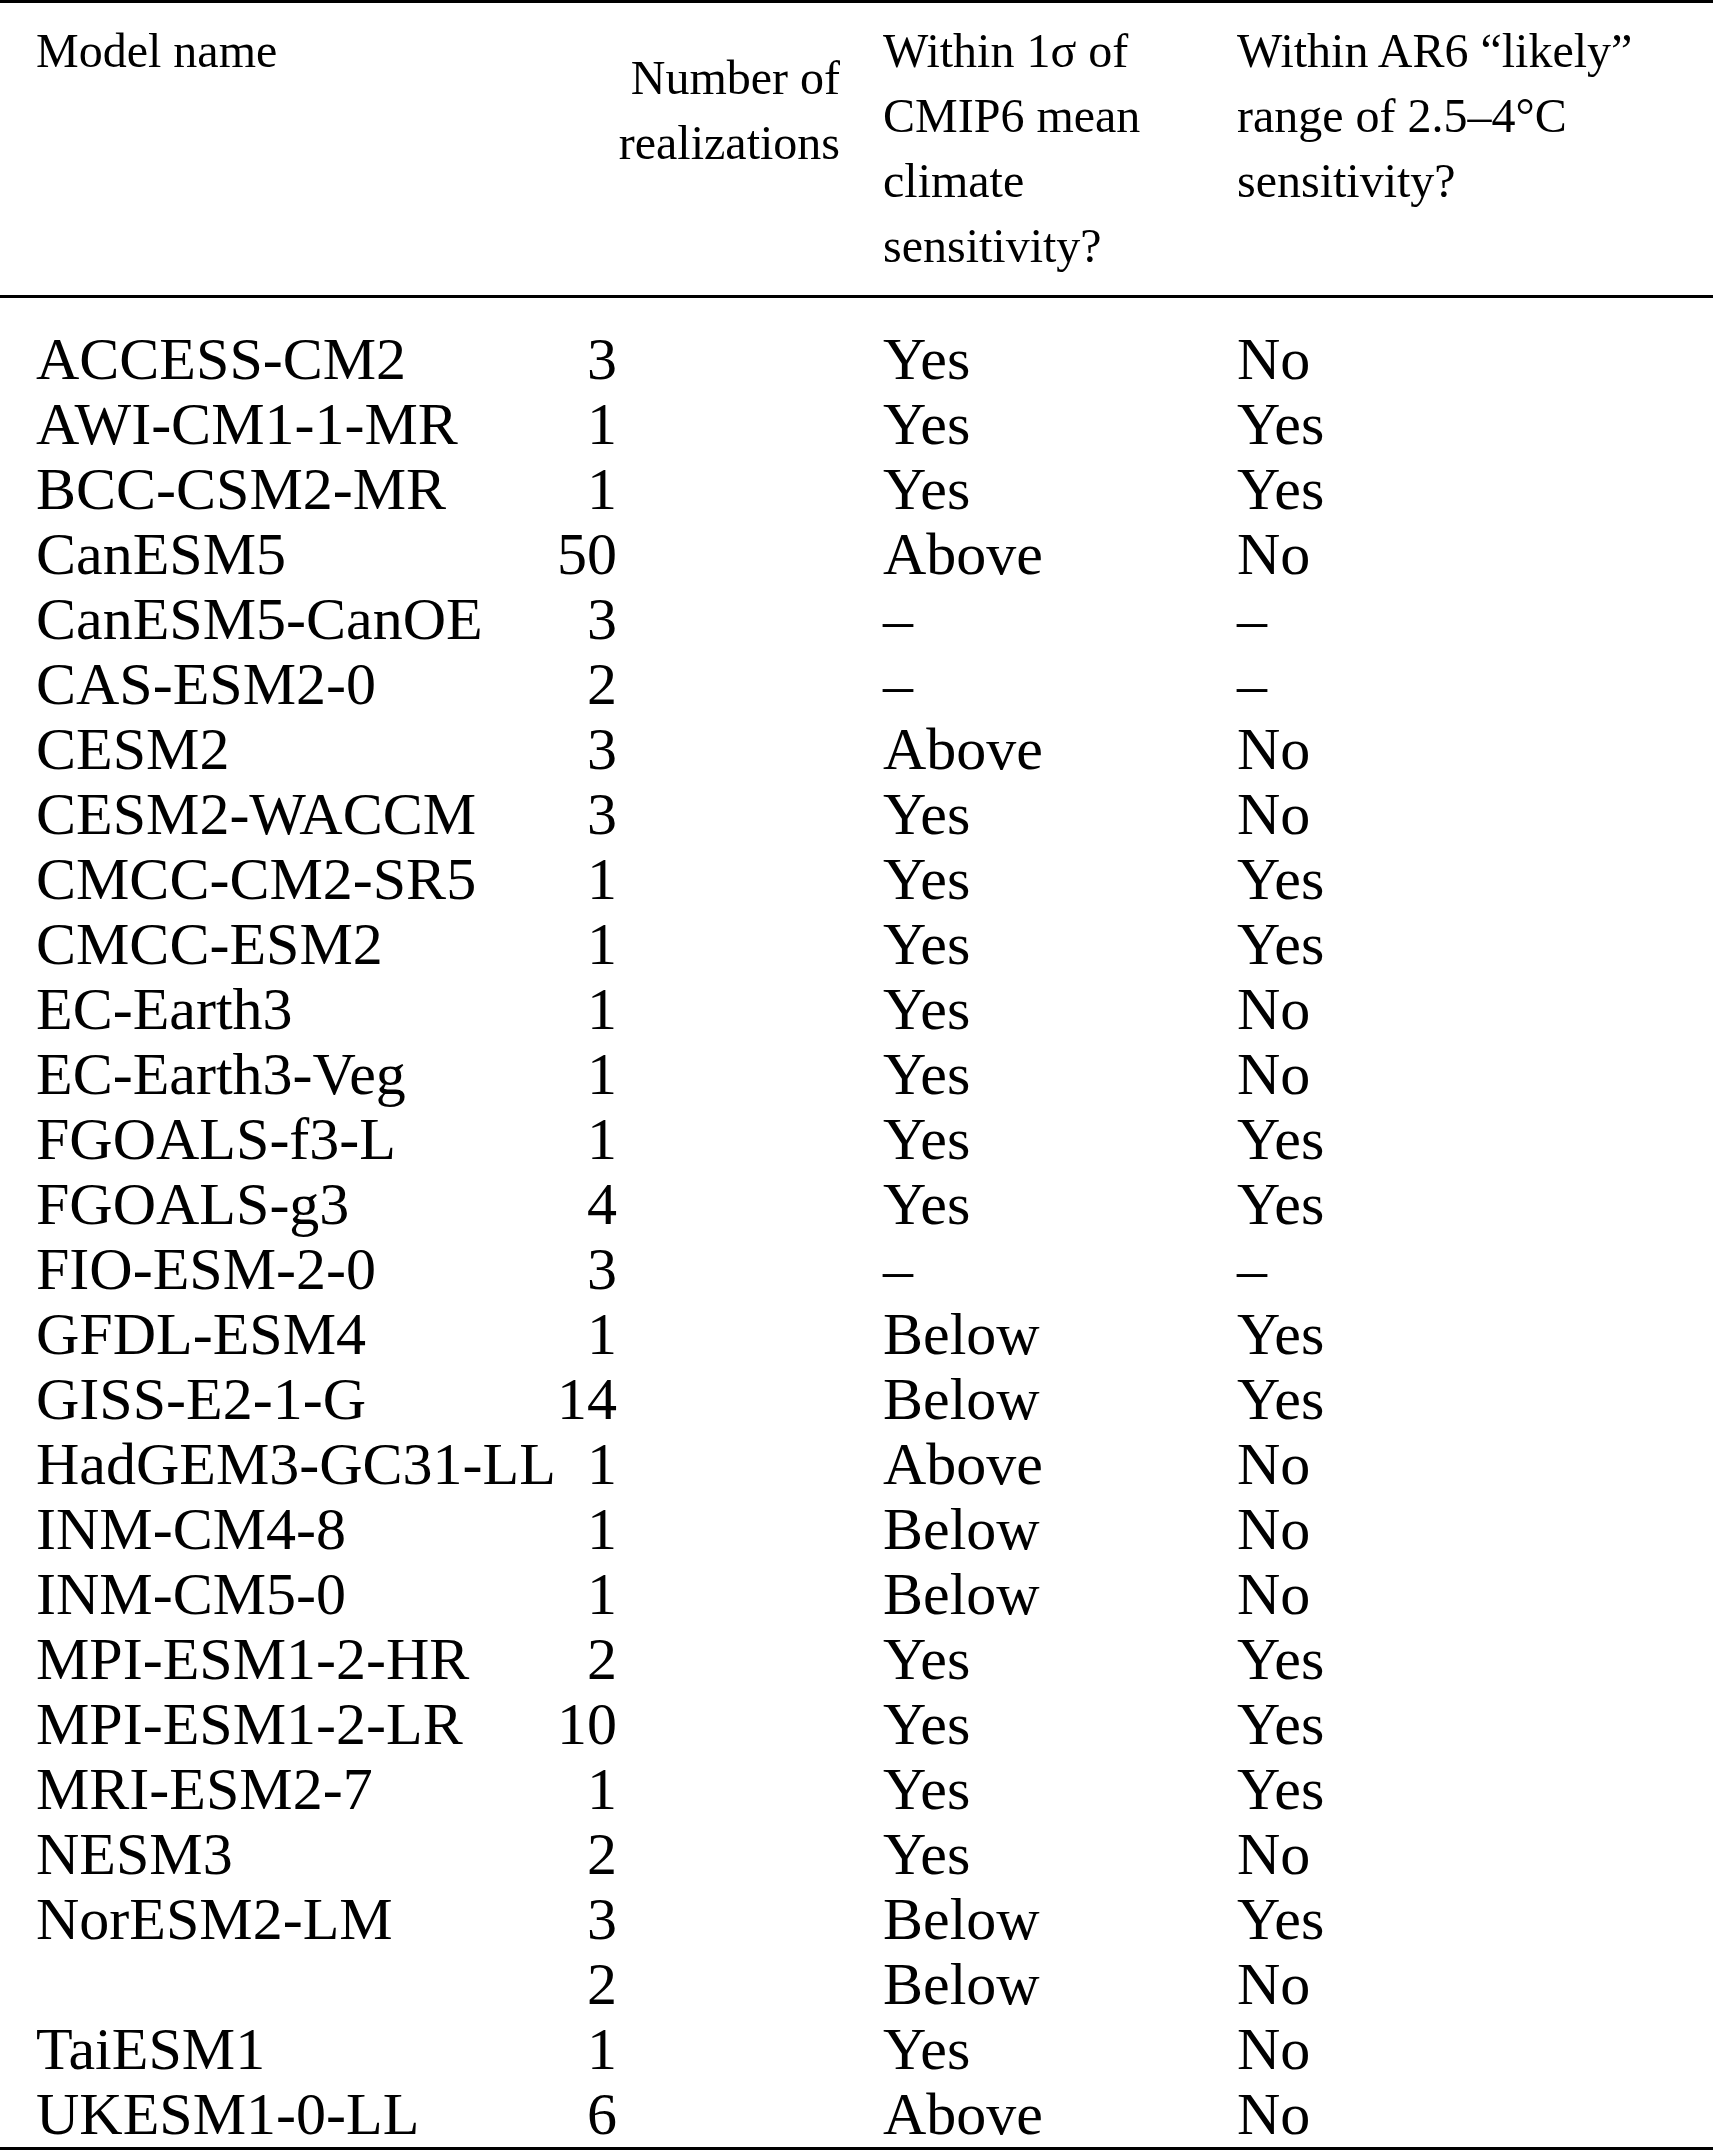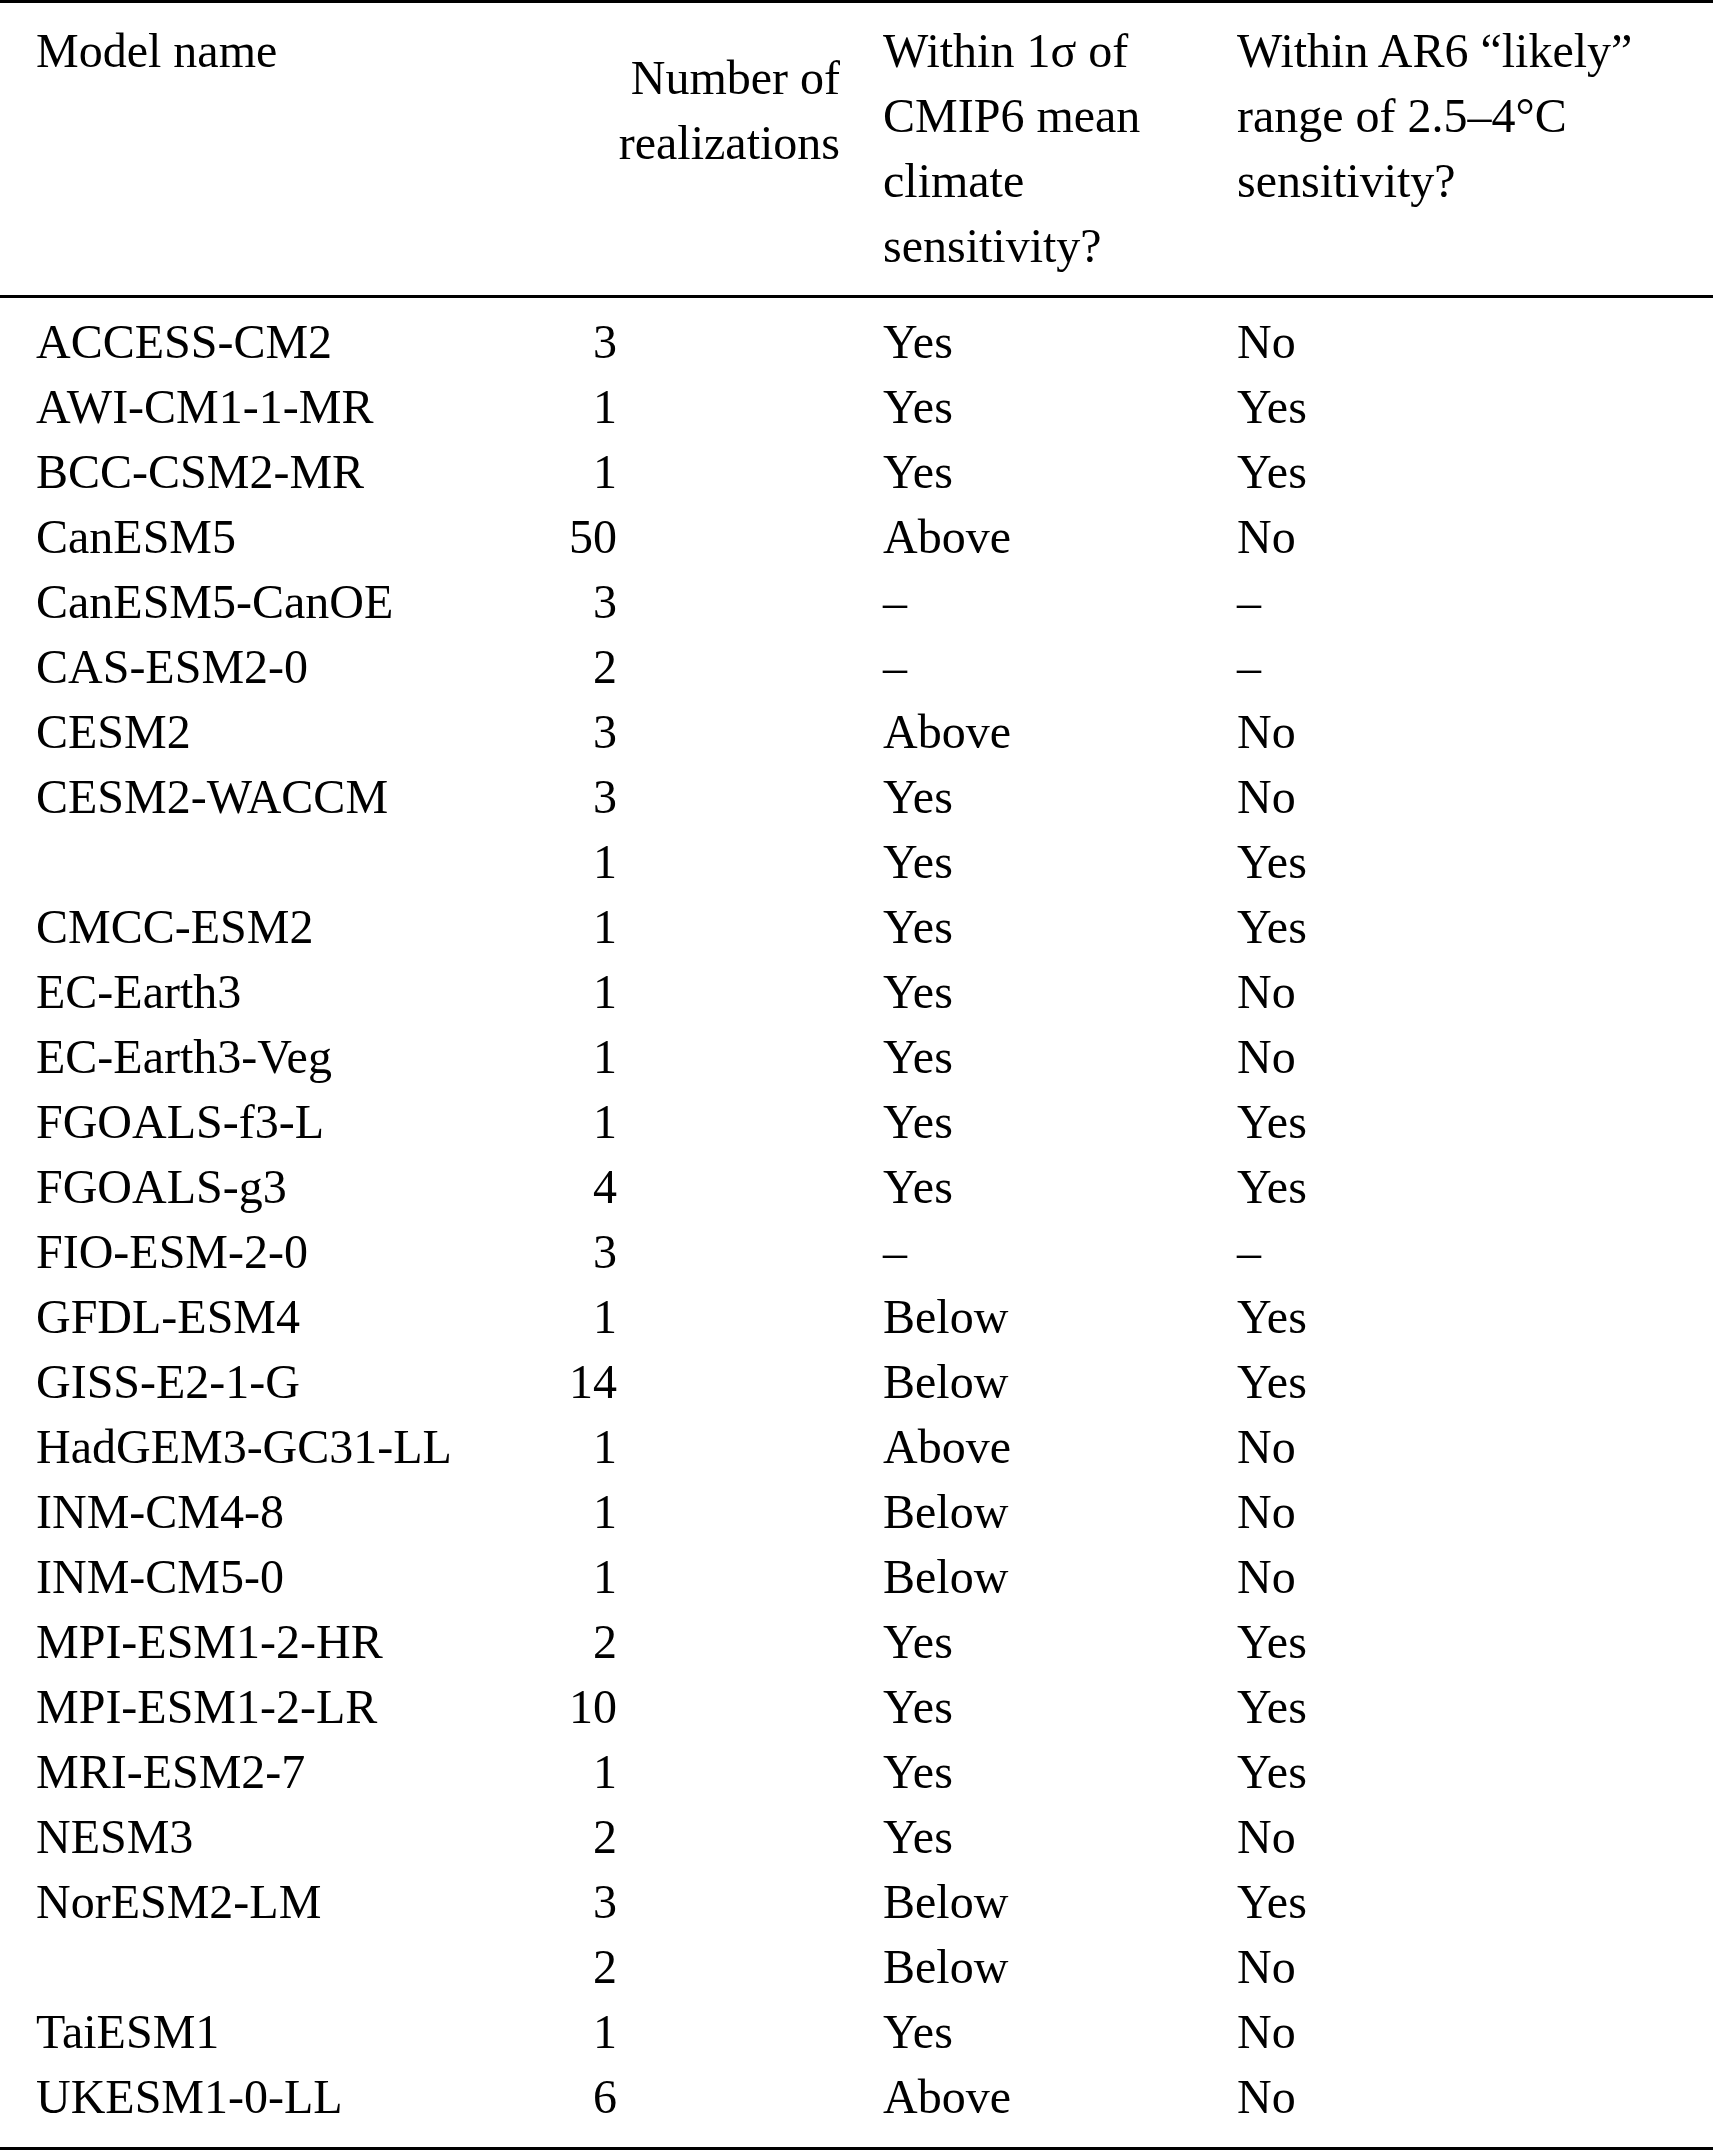--- a/index.html
+++ b/index.html
@@ -20,22 +20,22 @@
       font-size: 48px; line-height: 65px; padding-left: 30px;
     }
     .hcell { position: absolute; top: 0; }
     .h-model { left: 36px; }
     .h-real { right: 903px; text-align: right; margin-top: 27px; }
     .h-cmip { left: 883px; }
     .h-ar6 { left: 1237px; }
     .hline { display: block; white-space: nowrap; }
 
     .body {
-      position: absolute; top: 309px; left: 0; width: 1520px;
-      font-size: 48px;
+      position: absolute; top: 327px; left: 0; width: 1520px;
+      font-size: 60px;
     }
     .row { position: relative; height: 65px; line-height: 65px; white-space: nowrap; }
     .c-model { position: absolute; left: 36px; }
     .c-real { position: absolute; right: 903px; text-align: right; }
     .c-cmip { position: absolute; left: 883px; }
     .c-ar6 { position: absolute; left: 1237px; }
   </style>
 </head>
 <body>
 
@@ -107,20 +107,21 @@
       <span class="c-cmip">Above</span>
       <span class="c-ar6">No</span>
     </div>
     <div class="row">
       <span class="c-model">CESM2-WACCM</span>
       <span class="c-real">3</span>
       <span class="c-cmip">Yes</span>
       <span class="c-ar6">No</span>
     </div>
     <div class="row">
+      <span class="c-model">CMCC-CM2-SR5</span>
       <span class="c-real">1</span>
       <span class="c-cmip">Yes</span>
       <span class="c-ar6">Yes</span>
     </div>
     <div class="row">
       <span class="c-model">CMCC-ESM2</span>
       <span class="c-real">1</span>
       <span class="c-cmip">Yes</span>
       <span class="c-ar6">Yes</span>
     </div>

